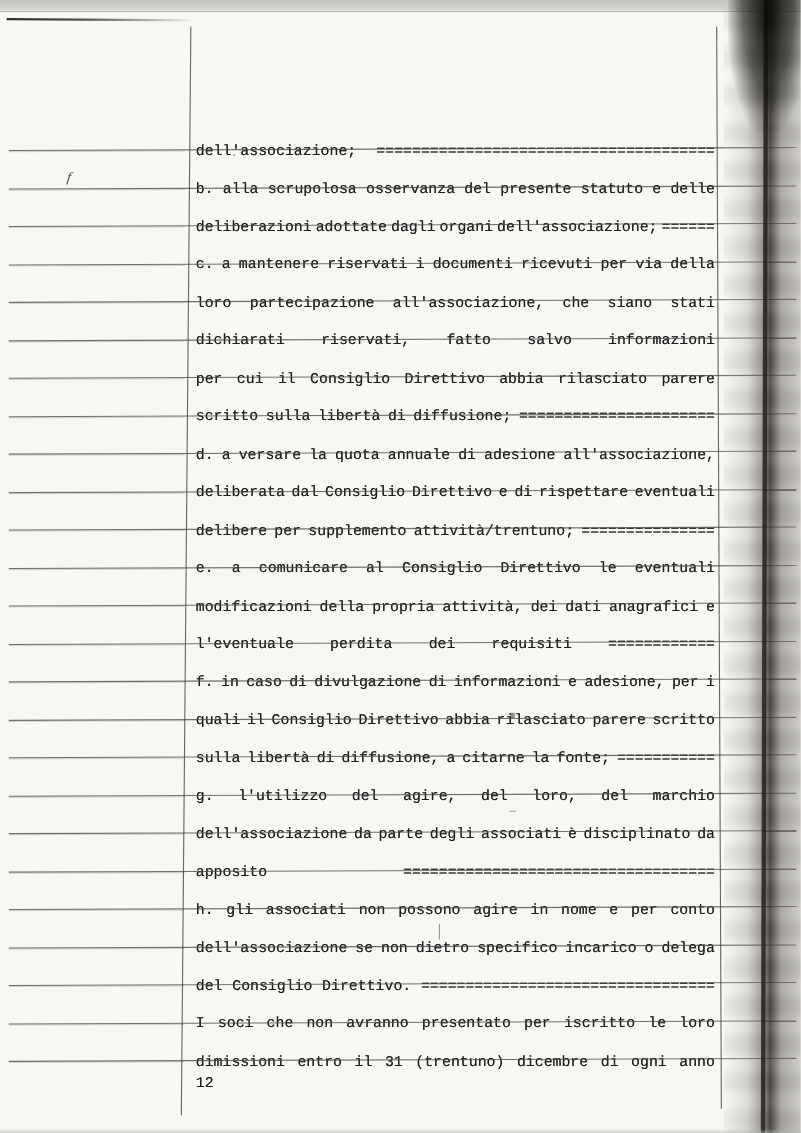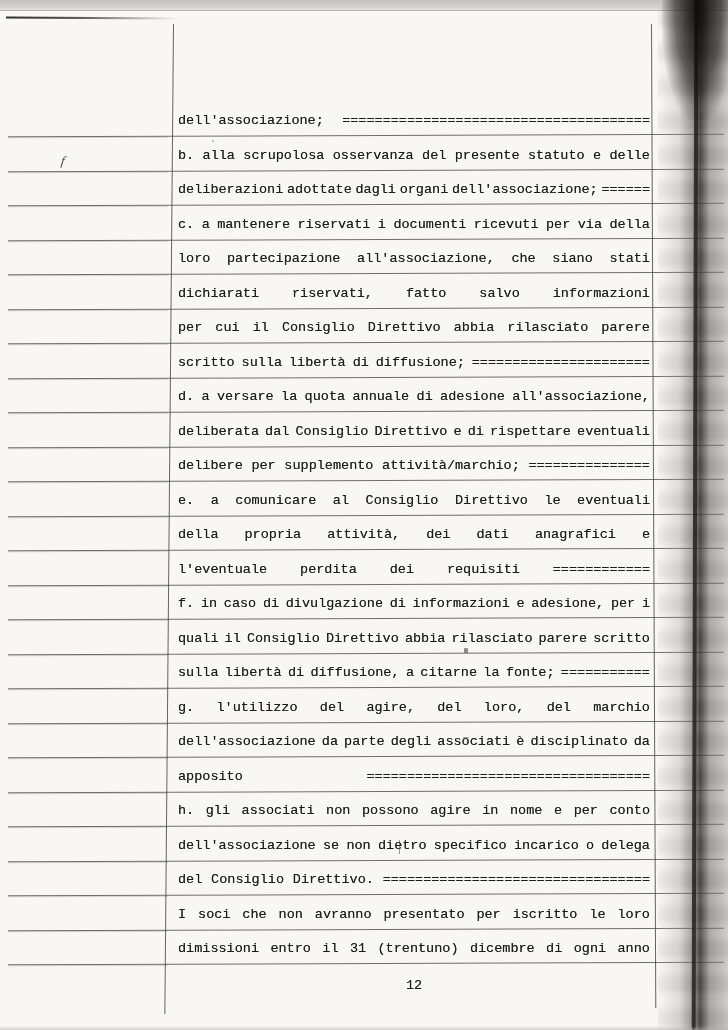--- a/index.html
+++ b/index.html
@@ -72,26 +72,26 @@
   }
   
   .text-col{
     position:absolute;left:178px;top:112px;width:472px;
     color:var(--ink,#1c1c1c);
     font-size:13.5px;
     text-shadow:0 0 .5px rgba(25,25,25,.65);
   }
   .tline{
     display:flex;justify-content:space-between;
-    height:34.5px;white-space:pre;line-height:17px;
+    height:34.5px;white-space:pre;line-height:17px;align-items:flex-end;
   }
   .tline span{flex:0 0 auto;}
   .page-number{
     position:absolute;left:178px;top:978px;width:472px;
-    text-align:center;color:var(--ink,#1c1c1c);
+    text-align:left;color:var(--ink,#1c1c1c);
     font-size:13.5px;text-shadow:0 0 .5px rgba(25,25,25,.65);
   }
   .margin-mark{
     position:absolute;left:61px;top:153px;
     font-family:"Liberation Serif","DejaVu Serif",serif;
     font-style:italic;font-size:13px;color:#4d4b48;
     transform:rotate(8deg);
   }
   .speck{position:absolute;background:#3a3835;}
   .speck.s1{left:464px;top:648px;width:4px;height:5px;opacity:.55;border-radius:1px;}
@@ -120,23 +120,23 @@
       <div class="tline"><span>dell'associazione;</span><span>======================================</span></div>
       <div class="tline"><span>b.</span><span>alla</span><span>scrupolosa</span><span>osservanza</span><span>del</span><span>presente</span><span>statuto</span><span>e</span><span>delle</span></div>
       <div class="tline"><span>deliberazioni</span><span>adottate</span><span>dagli</span><span>organi</span><span>dell'associazione;</span><span>======</span></div>
       <div class="tline"><span>c.</span><span>a</span><span>mantenere</span><span>riservati</span><span>i</span><span>documenti</span><span>ricevuti</span><span>per</span><span>via</span><span>della</span></div>
       <div class="tline"><span>loro</span><span>partecipazione</span><span>all'associazione,</span><span>che</span><span>siano</span><span>stati</span></div>
       <div class="tline"><span>dichiarati</span><span>riservati,</span><span>fatto</span><span>salvo</span><span>informazioni</span></div>
       <div class="tline"><span>per</span><span>cui</span><span>il</span><span>Consiglio</span><span>Direttivo</span><span>abbia</span><span>rilasciato</span><span>parere</span></div>
       <div class="tline"><span>scritto</span><span>sulla</span><span>libertà</span><span>di</span><span>diffusione;</span><span>======================</span></div>
       <div class="tline"><span>d.</span><span>a</span><span>versare</span><span>la</span><span>quota</span><span>annuale</span><span>di</span><span>adesione</span><span>all'associazione,</span></div>
       <div class="tline"><span>deliberata</span><span>dal</span><span>Consiglio</span><span>Direttivo</span><span>e</span><span>di</span><span>rispettare</span><span>eventuali</span></div>
-      <div class="tline"><span>delibere</span><span>per</span><span>supplemento</span><span>attività/marchio;</span><span>===============</span></div>
+      <div class="tline"><span>delibere</span><span>per</span><span>supplemento</span><span>attività/trentuno;</span><span>===============</span></div>
       <div class="tline"><span>e.</span><span>a</span><span>comunicare</span><span>al</span><span>Consiglio</span><span>Direttivo</span><span>le</span><span>eventuali</span></div>
-      <div class="tline"><span>della</span><span>propria</span><span>attività,</span><span>dei</span><span>dati</span><span>anagrafici</span><span>e</span></div>
+      <div class="tline"><span>modificazioni</span><span>della</span><span>propria</span><span>attività,</span><span>dei</span><span>dati</span><span>anagrafici</span><span>e</span></div>
       <div class="tline"><span>l'eventuale</span><span>perdita</span><span>dei</span><span>requisiti</span><span>============</span></div>
       <div class="tline"><span>f.</span><span>in</span><span>caso</span><span>di</span><span>divulgazione</span><span>di</span><span>informazioni</span><span>e</span><span>adesione,</span><span>per</span><span>i</span></div>
       <div class="tline"><span>quali</span><span>il</span><span>Consiglio</span><span>Direttivo</span><span>abbia</span><span>rilasciato</span><span>parere</span><span>scritto</span></div>
       <div class="tline"><span>sulla</span><span>libertà</span><span>di</span><span>diffusione,</span><span>a</span><span>citarne</span><span>la</span><span>fonte;</span><span>===========</span></div>
       <div class="tline"><span>g.</span><span>l'utilizzo</span><span>del</span><span>agire,</span><span>del</span><span>loro,</span><span>del</span><span>marchio</span></div>
       <div class="tline"><span>dell'associazione</span><span>da</span><span>parte</span><span>degli</span><span>associati</span><span>è</span><span>disciplinato</span><span>da</span></div>
       <div class="tline"><span>apposito</span><span>===================================</span></div>
       <div class="tline"><span>h.</span><span>gli</span><span>associati</span><span>non</span><span>possono</span><span>agire</span><span>in</span><span>nome</span><span>e</span><span>per</span><span>conto</span></div>
       <div class="tline"><span>dell'associazione</span><span>se</span><span>non</span><span>dietro</span><span>specifico</span><span>incarico</span><span>o</span><span>delega</span></div>
       <div class="tline"><span>del</span><span>Consiglio</span><span>Direttivo.</span><span>=================================</span></div>

